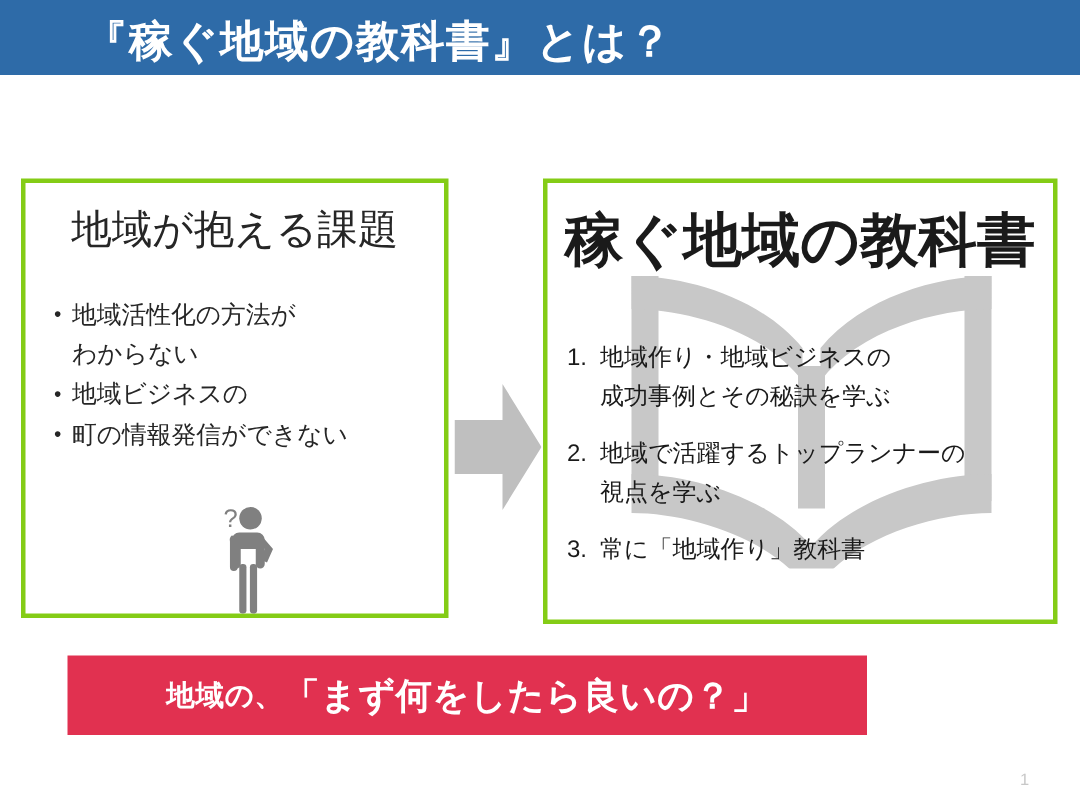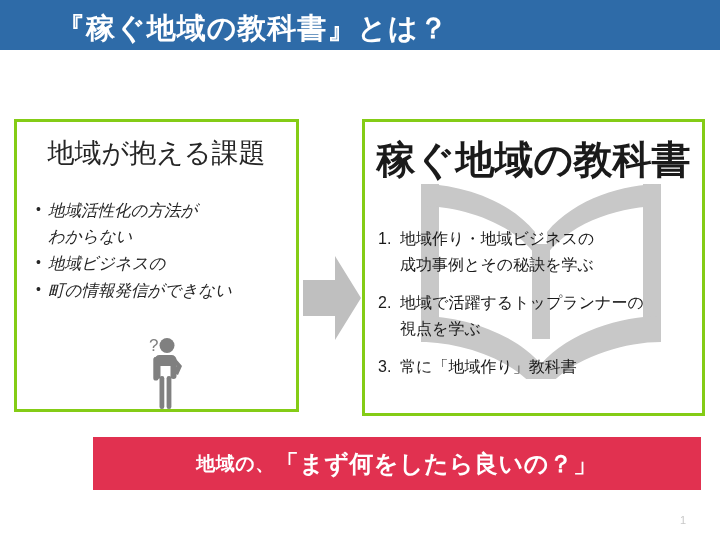--- a/index.html
+++ b/index.html
@@ -84,21 +84,20 @@
     flex: 0 0 auto;
     width: 19px;
     text-align: center;
     font-size: 14px;
     line-height: 1.72;
     color: #262626;
   }
   .bullet-text {
     flex: 1 1 auto;
     white-space: pre-line;
-    font-style: italic;
   }
 
   
   .person-icon {
     position: absolute;
     left: 118px;
     top: 212px;
     width: 60px;
     height: 78px;
   }
@@ -166,27 +165,26 @@
   .numbered-text {
     flex: 1 1 auto;
     white-space: pre-line;
   }
 
   
   .cta-banner {
     position: absolute;
     left: 45px;
     top: 437px;
-    width: 608px;
+    width: 533px;
     height: 53px;
     background: #e13150;
     display: flex;
     align-items: center;
     justify-content: center;
-    margin-left: 48px;
   }
   .cta-text {
     color: #ffffff;
     font-weight: bold;
     white-space: nowrap;
     letter-spacing: 0.5px;
   }
   .cta-small {
     font-size: 19px;
   }

